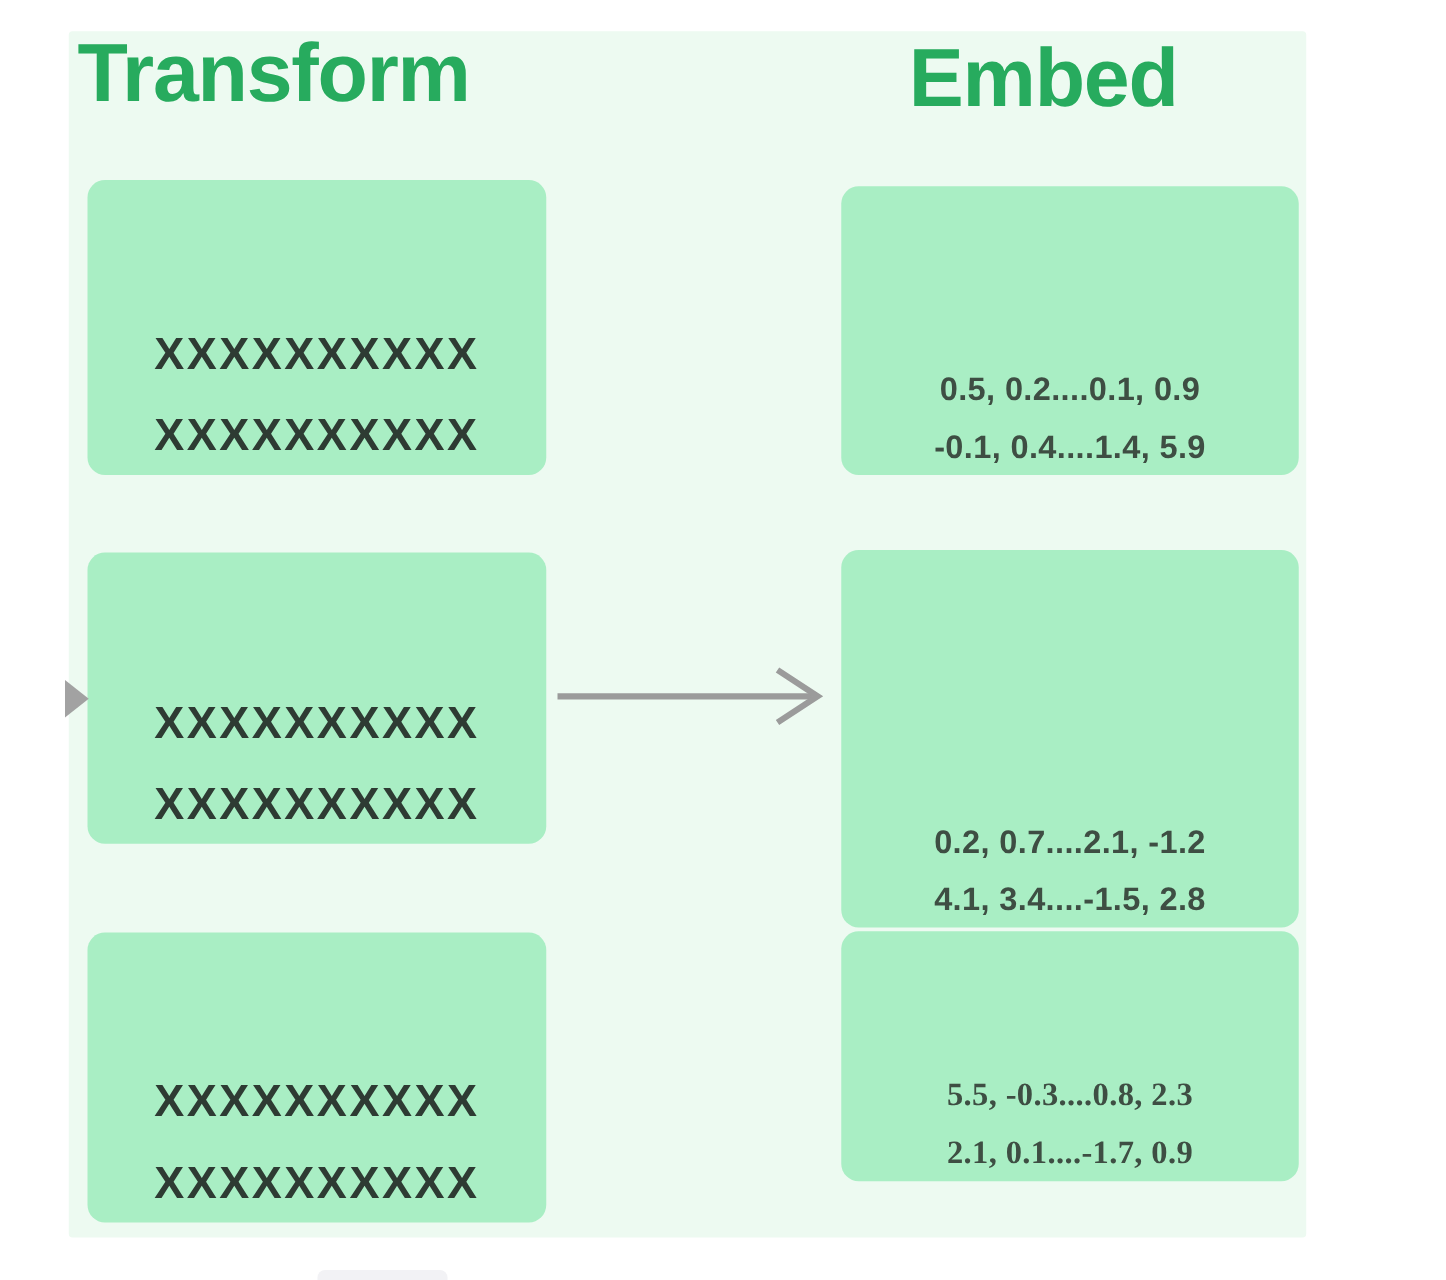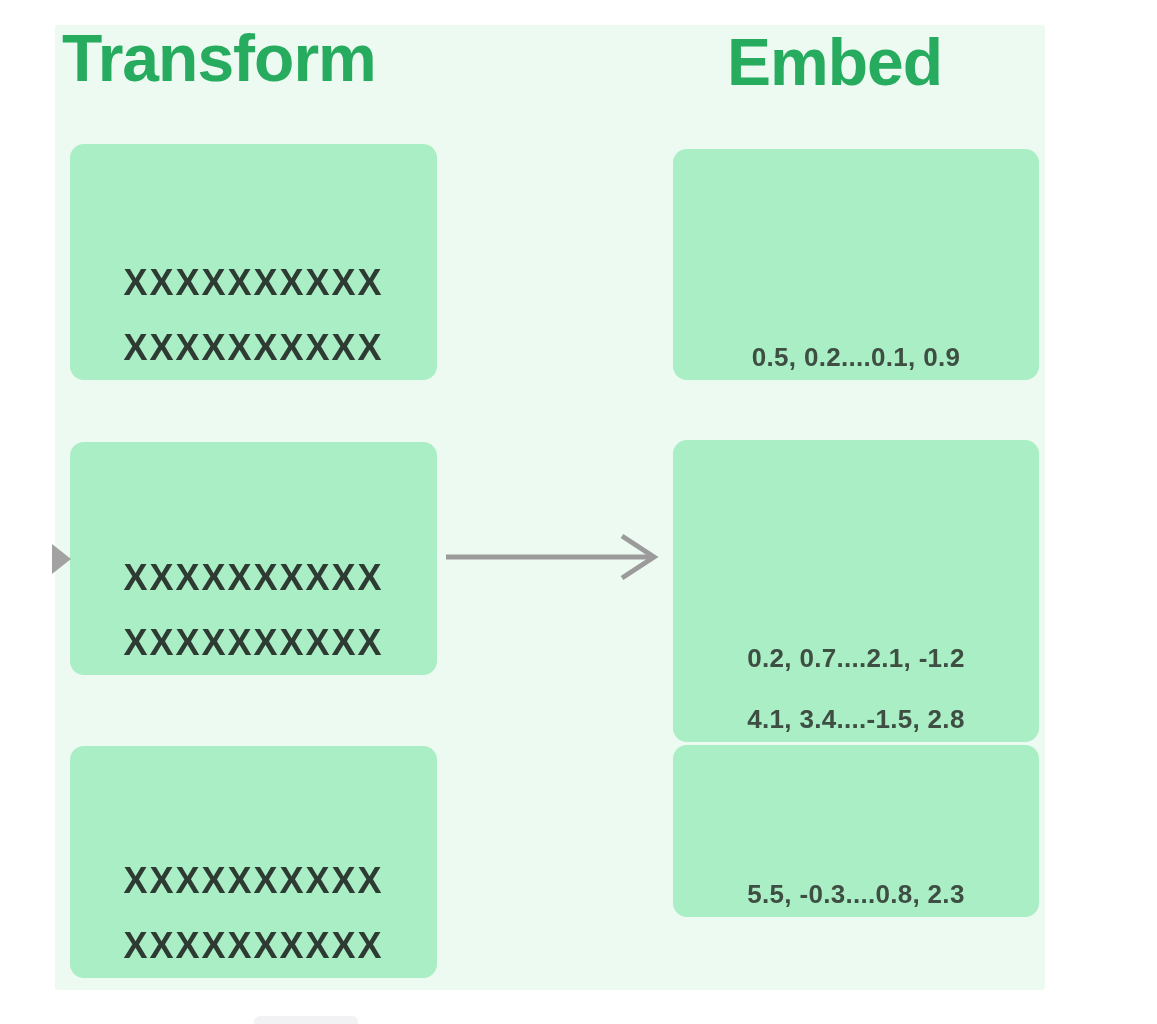--- a/index.html
+++ b/index.html
@@ -37,38 +37,37 @@
     display: flex;
     flex-direction: column;
     align-items: center;
     justify-content: flex-end;
   }
   .node.l1 { left: 70px;  top: 144px; width: 367px; height: 236px; }
   .node.l2 { left: 70px;  top: 442px; width: 367px; height: 233px; }
   .node.l3 { left: 70px;  top: 746px; width: 367px; height: 232px; }
   .node.r1 { left: 673px; top: 149px; width: 366px; height: 231px; }
   .node.r2 { left: 673px; top: 440px; width: 366px; height: 302px; }
-  .node.r3 { left: 673px; top: 745px; width: 366px; height: 172px; }
+  .node.r3 { left: 673px; top: 745px; width: 366px; height: 200px; font-family: Liberation Serif, serif; }
 
   .x-line {
     font-size: 36px;
     font-weight: 700;
     letter-spacing: 2px;
     line-height: 65px;
     color: #2E3B33;
     white-space: nowrap;
   }
   .num-line {
     font-size: 26px;
     font-weight: 600;
     letter-spacing: 0.3px;
     line-height: 46px;
     color: #3E4E43;
     white-space: nowrap;
-    margin-top: 15px;
   }
 
   .arrow-svg {
     position: absolute;
     left: 438px; top: 527px;
     width: 240px; height: 60px;
   }
 
   .edge-arrowhead {
     position: absolute;
@@ -111,37 +110,39 @@
   <div class="col-header header-embed">Embed</div>
 
   <div class="col-header header-transform">Transform</div>
 
   <div class="node l1">
     <div class="x-line">XXXXXXXXXX</div>
     <div class="x-line">XXXXXXXXXX</div>
   </div>
   <div class="node r1">
     <div class="num-line">0.5, 0.2....0.1, 0.9</div>
+    <div class="num-line">-0.1, 0.4....1.4, 5.9</div>
   </div>
 
   <div class="node l2">
     <div class="x-line">XXXXXXXXXX</div>
     <div class="x-line">XXXXXXXXXX</div>
   </div>
   <div class="node r2">
     <div class="num-line">0.2, 0.7....2.1, -1.2</div>
     <div class="num-line">4.1, 3.4....-1.5, 2.8</div>
   </div>
 
   <div class="node l3">
     <div class="x-line">XXXXXXXXXX</div>
     <div class="x-line">XXXXXXXXXX</div>
   </div>
   <div class="node r3">
     <div class="num-line">5.5, -0.3....0.8, 2.3</div>
+    <div class="num-line">2.1, 0.1....-1.7, 0.9</div>
   </div>
 
   <svg class="arrow-svg" viewBox="0 0 240 60" xmlns="http://www.w3.org/2000/svg" aria-hidden="true">
     <line x1="8" y1="30" x2="212" y2="30" stroke="#9B9B9B" stroke-width="5"></line>
     <polyline points="184,9 216,30 184,51" fill="none" stroke="#9B9B9B" stroke-width="5"></polyline>
   </svg>
 
   <div class="edge-arrowhead"></div>
 
   <div class="bottom-cut-card"></div>

